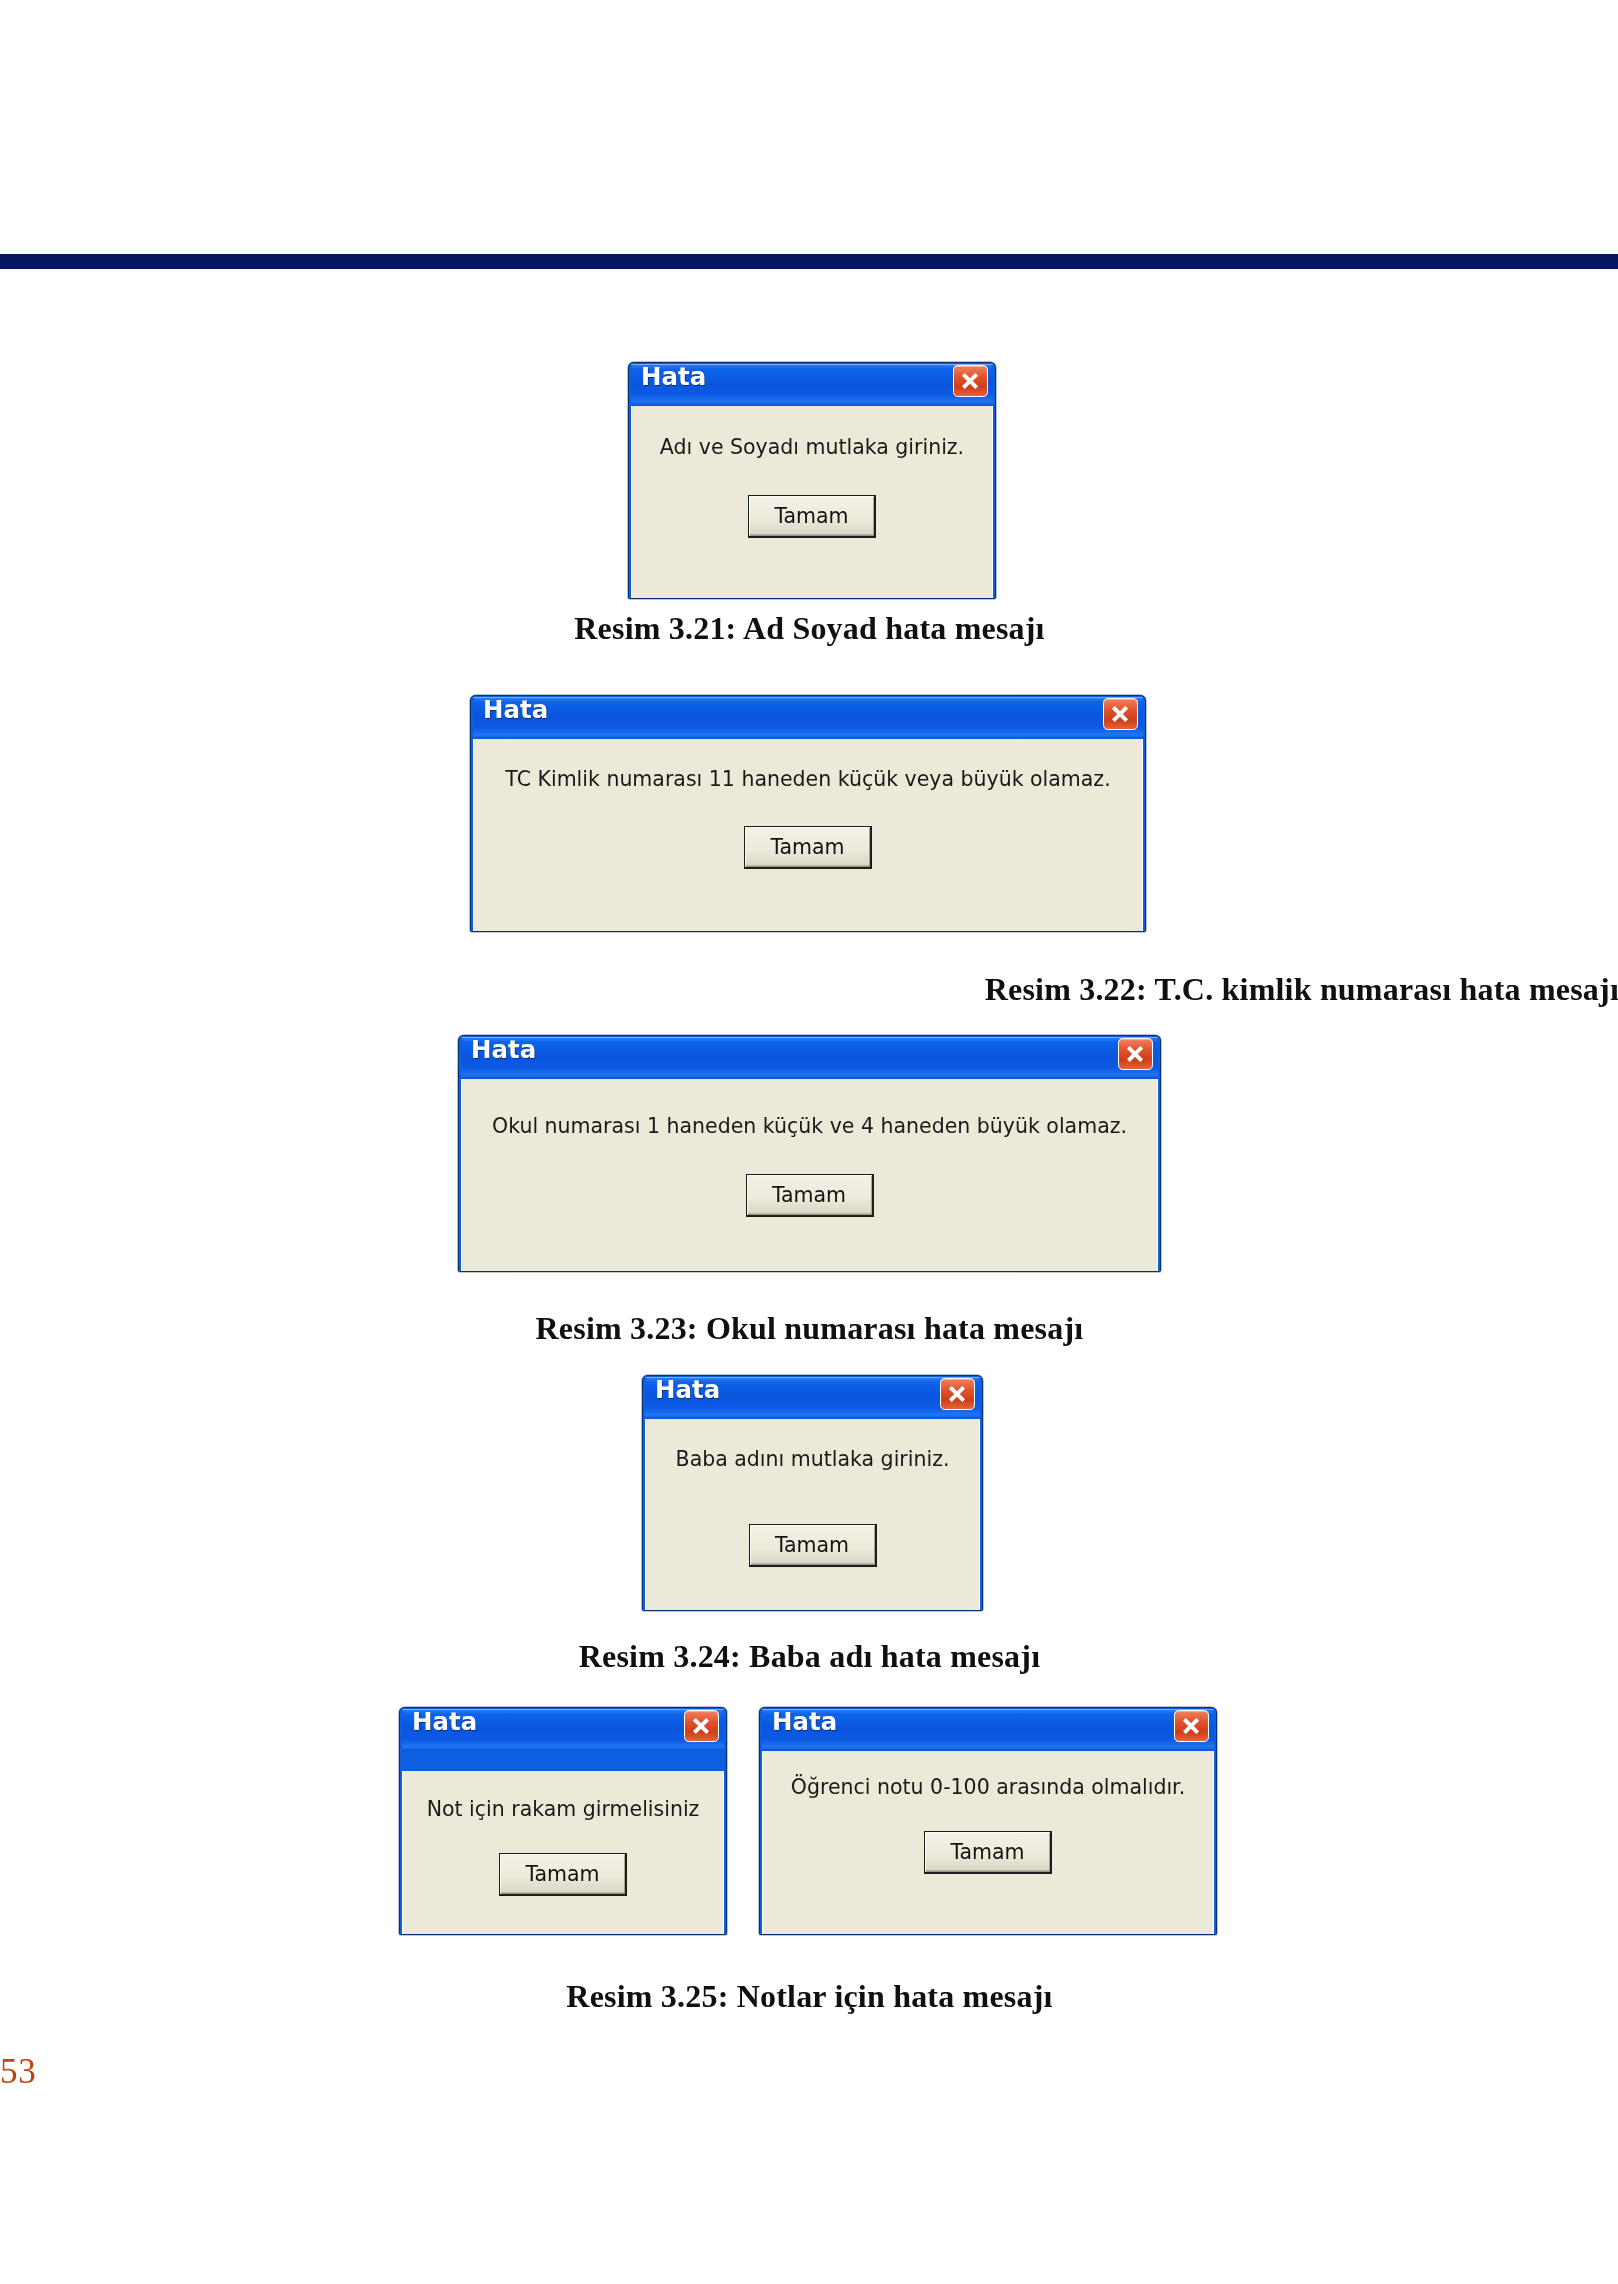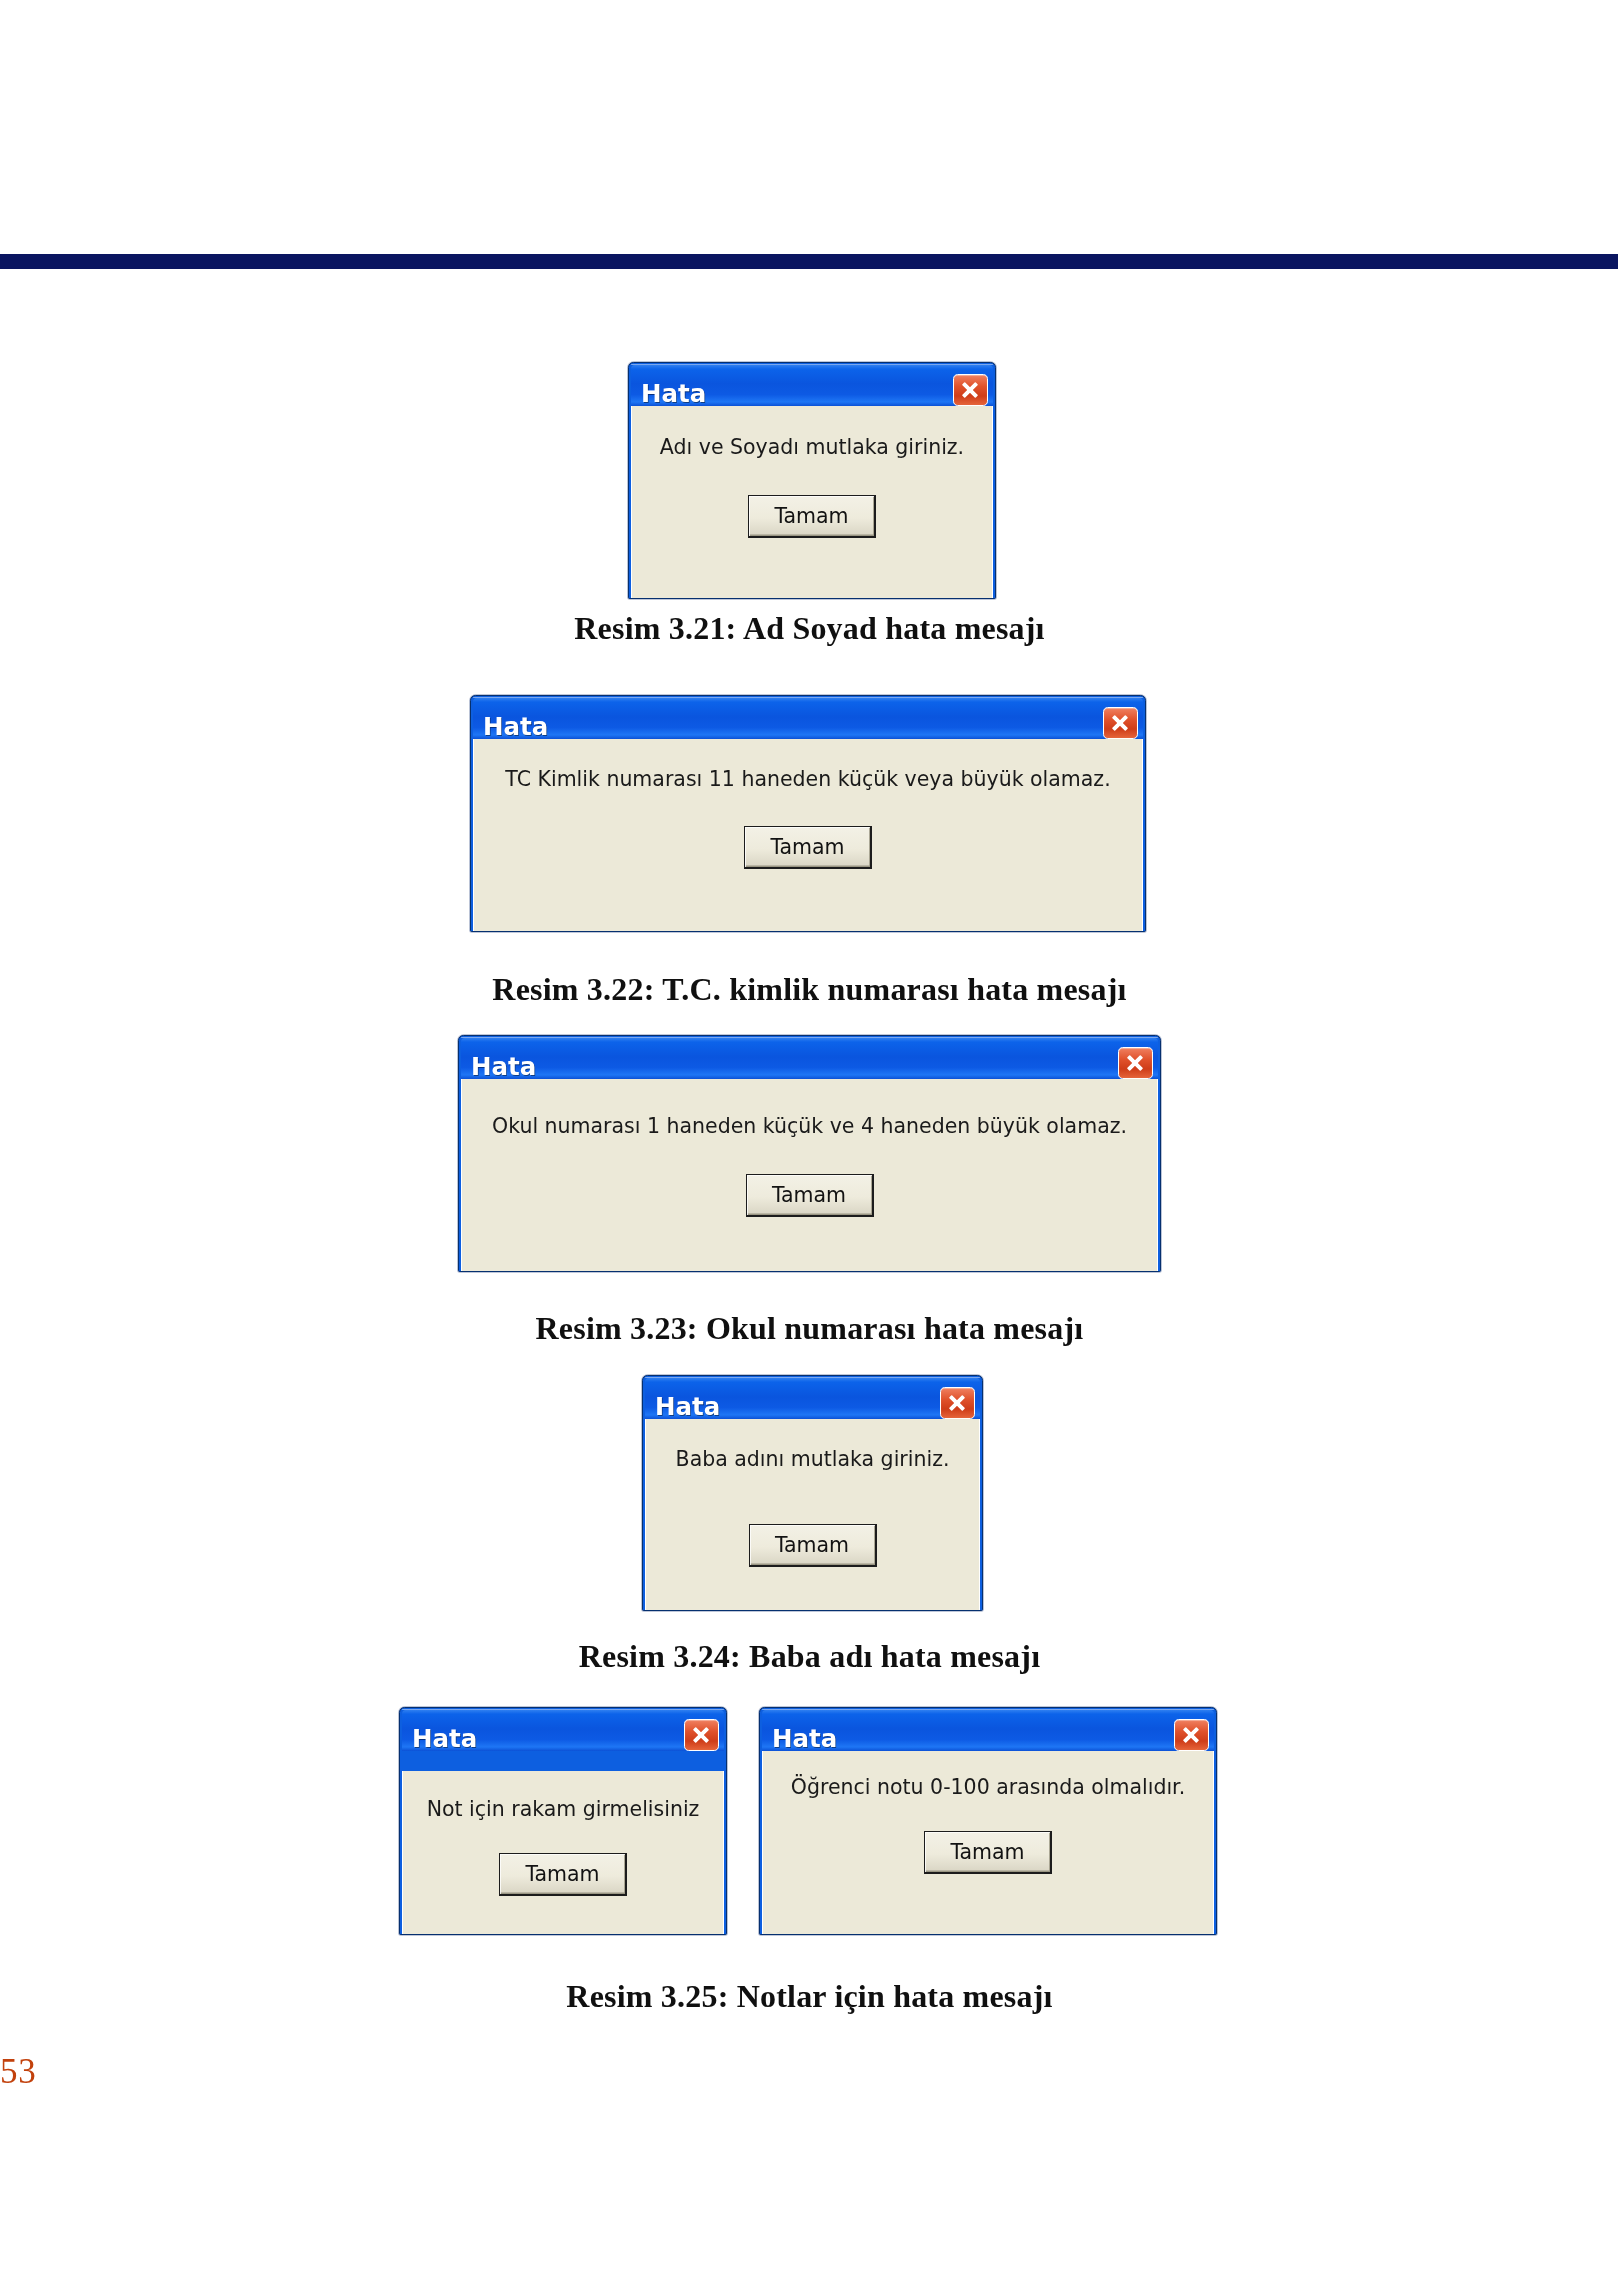--- a/index.html
+++ b/index.html
@@ -80,21 +80,21 @@
     height: 41px;
     border-radius: 4px 4px 0 0;
     background: linear-gradient(180deg,
                 #2f7ff0 0%,
                 #0c63ea 10%,
                 #0a55de 46%,
                 #0d5ae4 72%,
                 #1e76f5 90%,
                 #0b51d6 100%);
     display: flex;
-    align-items: flex-end;
+    align-items: flex-start;
     padding: 0 4.7px 0 9.5px;
   }
 
   .titlebar-text {
     color: #ffffff;
     font-family: "DejaVu Sans", sans-serif;
     font-weight: bold;
     font-size: 24.5px;
     line-height: 1;
     text-shadow: 0.8px 0.8px 0 rgba(0,0,0,0.45);
@@ -187,21 +187,21 @@
     <span class="close-btn">
       <span class="bar a"></span>
       <span class="bar b"></span>
     </span>
   </div>
   <div class="client" style="height:190px; padding-top:28.5px;">
     <div class="msg-text">TC Kimlik numarası 11 haneden küçük veya büyük olamaz.</div>
     <div class="ok-btn" style="width:128px; height:43px; margin-top:36px;">Tamam</div>
   </div>
 </div>
-<div class="caption" style="top:971px;">Resim 3.22: T.C. kimlik numarası hata mesajı</div>
+<div class="caption" style="top:971px;text-align:right;">Resim 3.22: T.C. kimlik numarası hata mesajı</div>
 
 <div class="xp-dialog" style="left:458px; top:1035px; width:703px; height:237px;">
   <div class="titlebar">
     <span class="titlebar-text">Hata</span>
     <span class="close-btn">
       <span class="bar a"></span>
       <span class="bar b"></span>
     </span>
   </div>
   <div class="client" style="height:190px; padding-top:36px;">

